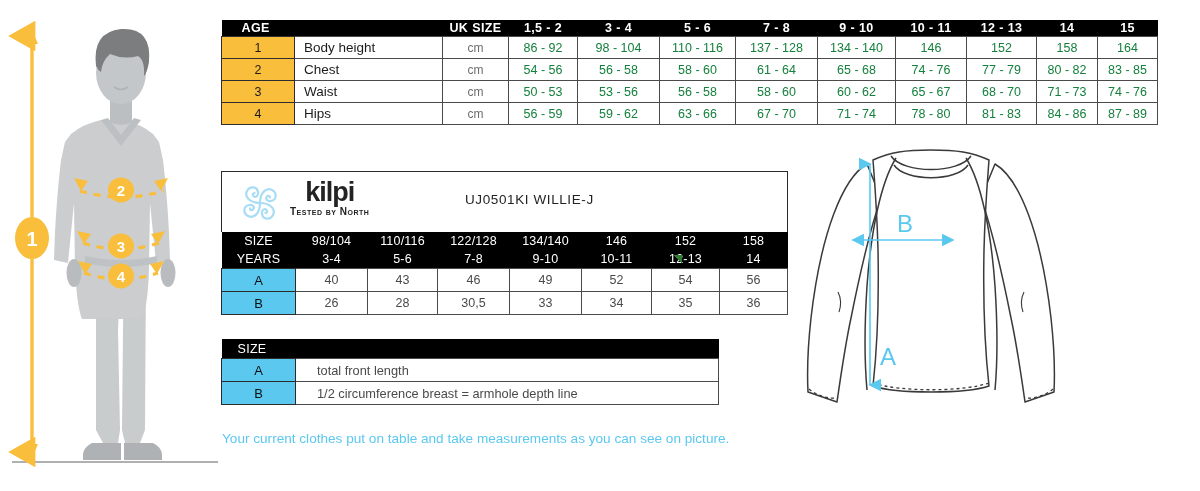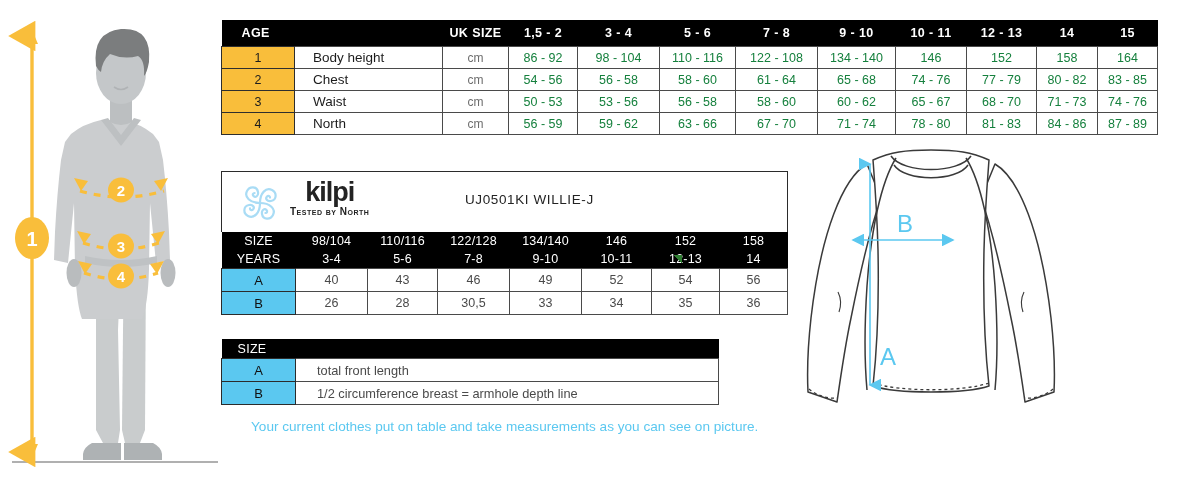--- a/index.html
+++ b/index.html
@@ -20,33 +20,33 @@
   table{border-collapse:collapse;table-layout:fixed;}
   .tbl{position:absolute;}
   .tbl td,.tbl th{
     padding:0;margin:0;text-align:center;vertical-align:middle;
     font-weight:normal;
   }
 
   
   #table1{left:221px;top:20px;width:906px;}
   #table1 .hd td{
-    background:#000000;color:#ffffff;height:26px;
+    background:#000000;color:#ffffff;height:16px;
     font-size:12.5px;font-weight:bold;letter-spacing:.4px;
   }
   #table1 .hd td.age-h{padding-left:20px;text-align:left;}
   #table1 tbody td{
     height:21px;font-size:12.5px;color:#15803d;
     border:1px solid #4a4a4a;background:#ffffff;
   }
   #table1 tbody td.idx{
     background:#F9BE3B;color:#1c1c1c;border-color:#2e2e2e;font-size:12.5px;
   }
   #table1 tbody td.lbl{
-    text-align:left;padding-left:18px;color:#1c1c1c;font-size:13.5px;
+    text-align:left;padding-left:9px;color:#1c1c1c;font-size:13.5px;
   }
   #table1 tbody td.unit{color:#6d6d6d;font-size:12px;}
 
   
   #table2{left:221px;top:171px;width:566px;}
   #table2 .brandrow td{
     background:#ffffff;border:1px solid #2b2b2b;border-bottom:none;height:60px;
   }
   .brandbar{position:relative;height:58px;}
   .logo-wrap{position:absolute;left:14px;top:6px;display:flex;align-items:flex-start;}
@@ -73,22 +73,22 @@
   }
   #table3 .hd td.sz{padding-left:16px;text-align:left;}
   #table3 tbody td{
     height:22px;font-size:12.8px;color:#4a4a4a;border:1px solid #4a4a4a;background:#ffffff;
   }
   #table3 tbody td.ab{background:#5BC8F0;color:#111;border-color:#2b2b2b;font-size:13px;}
   #table3 tbody td.desc{text-align:left;padding-left:21px;}
 
   
   .note{
-    position:absolute;left:222px;top:416px;width:700px;
-    color:#5BC8F0;font-size:13.6px;line-height:22px;margin-left:29px;
+    position:absolute;left:222px;top:428px;width:700px;
+    color:#5BC8F0;font-size:13.6px;line-height:22px;
   }
 
   
   .green-mark{
     position:absolute;left:674px;top:255px;width:8px;height:8px;
     background:linear-gradient(225deg,#2f7d32 50%,transparent 50%);
   }
 
   
   .garment{position:absolute;left:795px;top:140px;width:400px;height:290px;}
@@ -215,21 +215,21 @@
       </tr>
     </thead>
     <tbody>
       <tr>
         <td class="idx">1</td>
         <td class="lbl">Body height</td>
         <td class="unit">cm</td>
         <td>86 - 92</td>
         <td>98 - 104</td>
         <td>110 - 116</td>
-        <td>122 - 108</td>
+        <td>137 - 128</td>
         <td>134 - 140</td>
         <td>146</td>
         <td>152</td>
         <td>158</td>
         <td>164</td>
       </tr>
       <tr>
         <td class="idx">2</td>
         <td class="lbl">Chest</td>
         <td class="unit">cm</td>
@@ -252,21 +252,21 @@
         <td>56 - 58</td>
         <td>58 - 60</td>
         <td>60 - 62</td>
         <td>65 - 67</td>
         <td>68 - 70</td>
         <td>71 - 73</td>
         <td>74 - 76</td>
       </tr>
       <tr>
         <td class="idx">4</td>
-        <td class="lbl">North</td>
+        <td class="lbl">Hips</td>
         <td class="unit">cm</td>
         <td>56 - 59</td>
         <td>59 - 62</td>
         <td>63 - 66</td>
         <td>67 - 70</td>
         <td>71 - 74</td>
         <td>78 - 80</td>
         <td>81 - 83</td>
         <td>84 - 86</td>
         <td>87 - 89</td>

